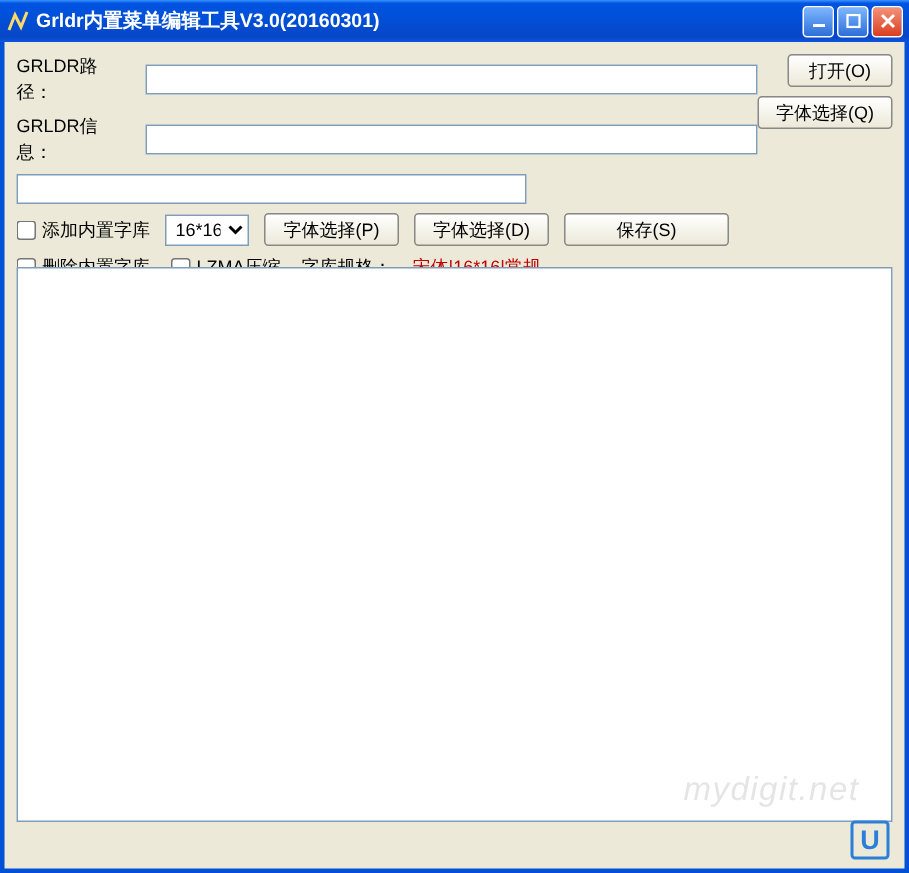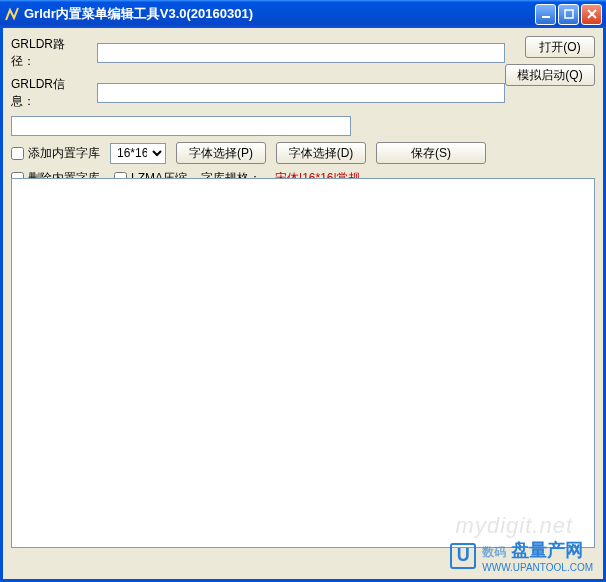--- a/index.html
+++ b/index.html
@@ -187,21 +187,21 @@
           <line x1="9" y1="1" x2="1" y2="9" stroke="#fff" stroke-width="2"></line>
         </svg>
       </div>
   </div>
 </div>
 
 <div class="client">
 
   <div class="rightcol">
     <button class="btn wide">打开(O)</button>
-    <button class="btn wider">模拟启动(Q)</button>
+    <button class="btn wider">字体选择(Q)</button>
   </div>
 
   <div class="main-top">
     <div class="row">
       <span class="label">GRLDR路径：</span>
       <input class="textbox" type="text" value="" style="">
     </div>
     <div class="row">
       <span class="label">GRLDR信息：</span>
       <input class="textbox" type="text" value="" style="">
@@ -236,20 +236,15 @@
     <span class="spec-label">字库规格：</span>
     <span class="spec-value">宋体|16*16|常规</span>
   </div>
 
   <div class="editor"></div>
 
   <div class="watermark1">mydigit.net</div>
 
   <div class="watermark2">
     <span class="logo">U</span>
-    <span>
-      <span style="font-size:12px;opacity:0.6">数码</span>
-      <span>盘量产网</span>
-      <span class="sub">WWW.UPANTOOL.COM</span>
-    </span>
   </div>
 
 </div>
 
 </body></html>

